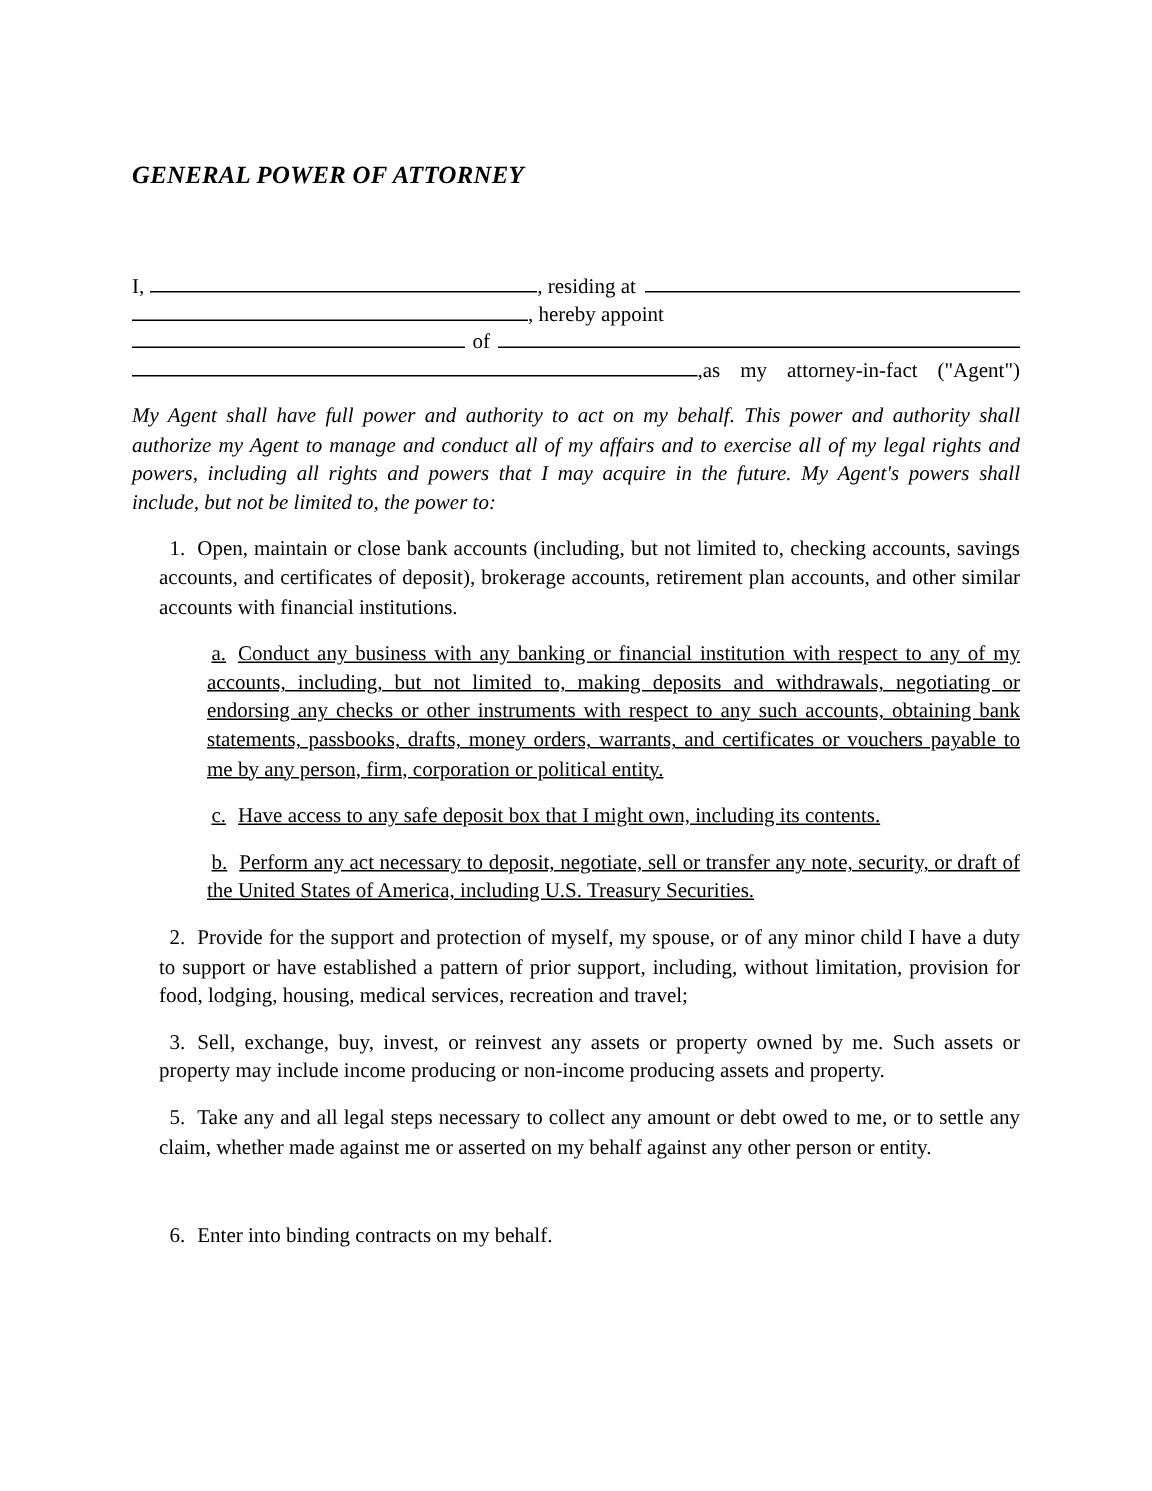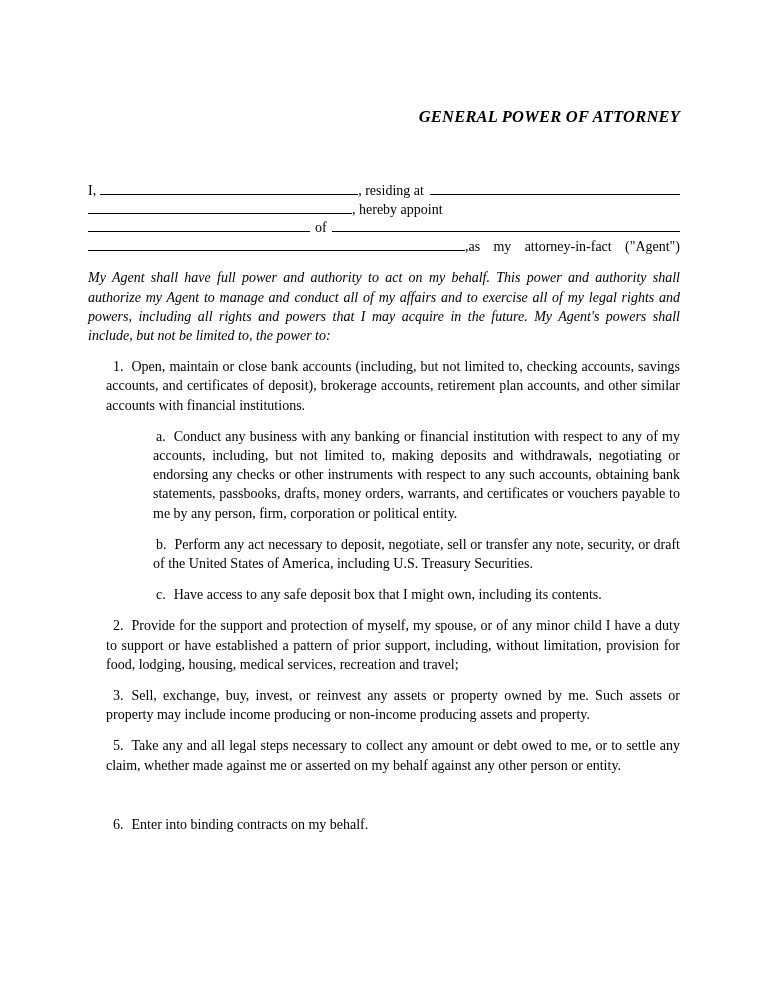--- a/index.html
+++ b/index.html
@@ -19,21 +19,21 @@
     overflow: hidden;
   }
   .content {
     position: absolute;
     left: 88px;
     top: 0;
     width: 592px;
   }
   .doc-title {
     margin: 106px 0 0 0;
-    text-align: right;
+    text-align: left;
     font-size: 16.5px;
     line-height: 21px;
     font-weight: bold;
     font-style: italic;
     letter-spacing: 0.2px;
   }
   .intro {
     margin-top: 55px;
     line-height: 18.6px;
   }
@@ -66,22 +66,23 @@
     margin: 12px 0 0 0;
     text-align: justify;
     font-style: italic;
   }
   .item {
     margin: 12px 0 0 18px;
     text-align: justify;
     text-indent: 7px;
   }
   .item.level-2 {
-    margin-left: 65px;
+    margin-left: 50px;
     text-indent: 3px;
+    text-decoration: underline;
   }
   .item.gap-before {
     margin-top: 40px;
   }
   .item-num {
     margin-right: 8px;
   }
 </style>
 </head>
 <body>
@@ -125,25 +126,25 @@
 
       <p class="item level-1">
         <span class="item-num">1.</span><span>Open, maintain or close bank accounts (including, but not limited to, checking accounts, savings accounts, and certificates of deposit), brokerage accounts, retirement plan accounts, and other similar accounts with financial institutions.</span>
       </p>
 
       <p class="item level-2">
         <span class="item-num">a.</span><span>Conduct any business with any banking or financial institution with respect to any of my accounts, including, but not limited to, making deposits and withdrawals, negotiating or endorsing any checks or other instruments with respect to any such accounts, obtaining bank statements, passbooks, drafts, money orders, warrants, and certificates or vouchers payable to me by any person, firm, corporation or political entity.</span>
       </p>
 
       <p class="item level-2">
-        <span class="item-num">b.</span><span>Perform any act necessary to deposit, negotiate, sell or transfer any note, security, or draft of the United States of America, including U.S. Treasury Securities.</span>
+        <span class="item-num">c.</span><span>Have access to any safe deposit box that I might own, including its contents.</span>
       </p>
 
       <p class="item level-2">
-        <span class="item-num">c.</span><span>Have access to any safe deposit box that I might own, including its contents.</span>
+        <span class="item-num">b.</span><span>Perform any act necessary to deposit, negotiate, sell or transfer any note, security, or draft of the United States of America, including U.S. Treasury Securities.</span>
       </p>
 
       <p class="item level-1">
         <span class="item-num">2.</span><span>Provide for the support and protection of myself, my spouse, or of any minor child I have a duty to support or have established a pattern of prior support, including, without limitation, provision for food, lodging, housing, medical services, recreation and travel;</span>
       </p>
 
       <p class="item level-1">
         <span class="item-num">3.</span><span>Sell, exchange, buy, invest, or reinvest any assets or property owned by me.  Such assets or property may include income producing or non-income producing assets and property.</span>
       </p>
 

